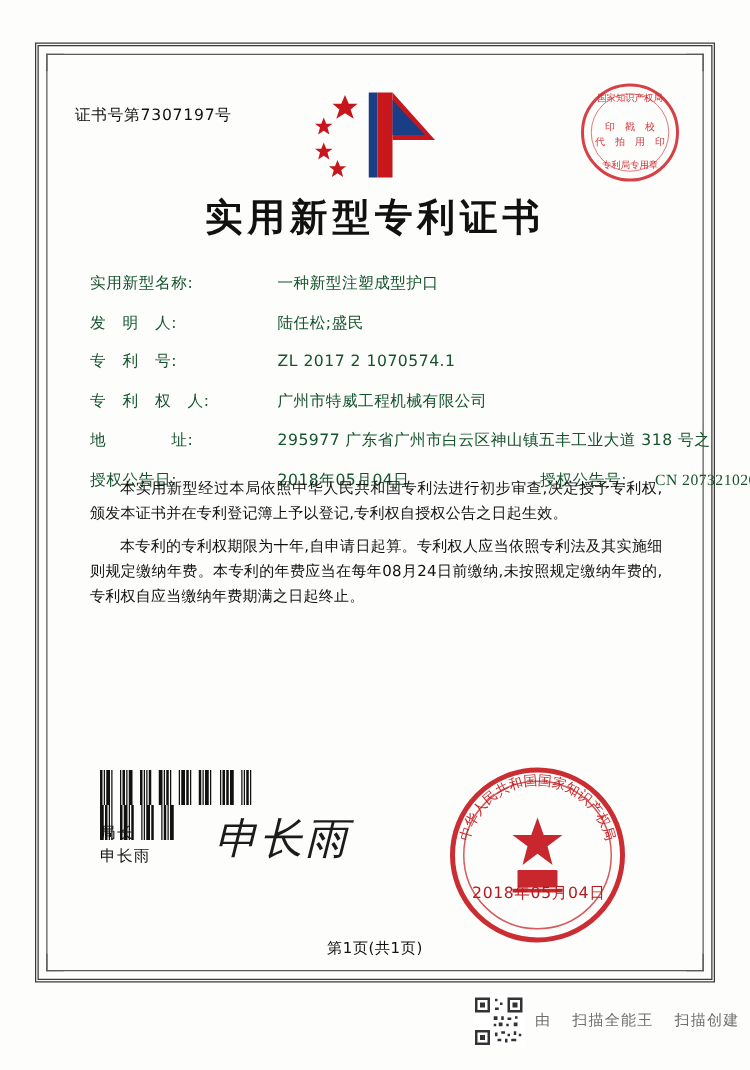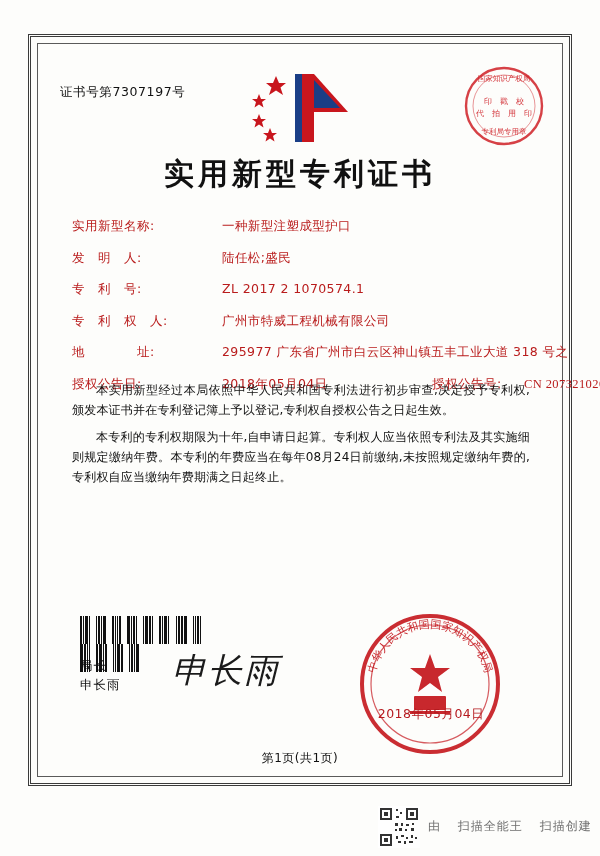--- a/index.html
+++ b/index.html
@@ -109,21 +109,21 @@
     position: absolute;
     left: 28px;
     top: 168px;
     width: 460px;
   }
   .field-row {
     display: flex;
     align-items: baseline;
     margin-bottom: 14.5px;
     font-size: 12.5px;
-    color: #b91c1c;
+    color: #14532d;
   }
   .field-label {
     width: 106px;
     flex: 0 0 106px;
     letter-spacing: 0.5px;
     white-space: nowrap;
   }
   .field-value {
     flex: 1;
     letter-spacing: 0.4px;
@@ -229,21 +229,21 @@
     text-align: center;
     font-size: 12px;
     color: #111;
     letter-spacing: 0.5px;
   }
 
   
   .footer {
     position: absolute;
     left: 0;
-    bottom: 0;
+    bottom: 10px;
     width: 520px;
     height: 52px;
   }
   .qr {
     position: absolute;
     left: 378px;
     top: 2px;
     width: 42px;
     height: 42px;
   }

